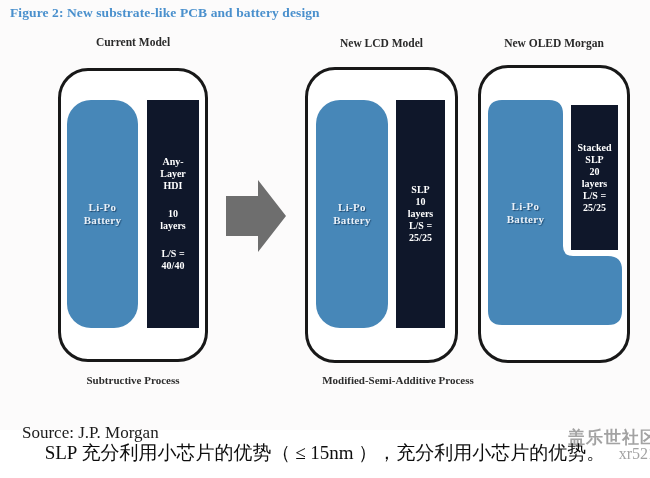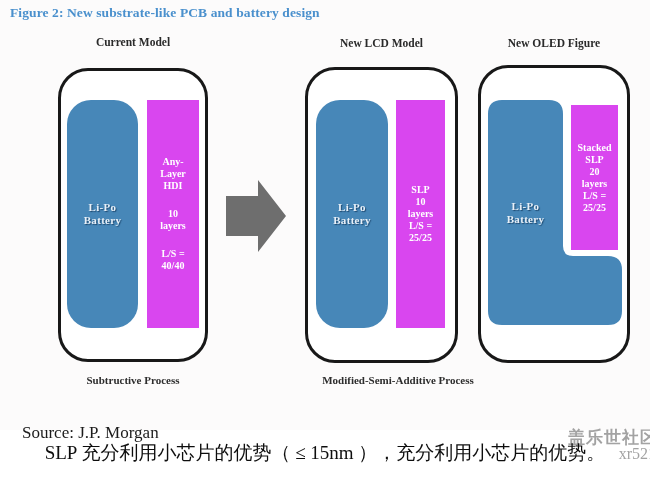--- a/index.html
+++ b/index.html
@@ -36,21 +36,21 @@
   .bat-2{left:316px;top:100px;width:72px;height:228px;}
   .bat-3-svg{position:absolute;left:488px;top:100px;}
   .bat-3-label{
     position:absolute;left:488px;top:100px;width:75px;height:225px;background:transparent;
   }
   .bat-line{
     font-size:11px;font-weight:bold;line-height:13px;color:#e8f0f8;
     text-shadow:1px 1px 1px rgba(22,62,100,0.85);letter-spacing:0.3px;text-align:center;
   }
   .pcb{
-    position:absolute;background:#d946ef;
+    position:absolute;background:#0f172a;
     display:flex;flex-direction:column;align-items:center;justify-content:center;
   }
   .pcb-1{left:147px;top:100px;width:52px;height:228px;gap:16px;}
   .pcb-2{left:396px;top:100px;width:49px;height:228px;}
   .pcb-3{left:571px;top:105px;width:47px;height:145px;}
   .pcb-group{text-align:center;}
   .pcb-group + .pcb-group{}
   .pcb-line{font-size:10px;font-weight:bold;line-height:12px;color:#ffffff;text-align:center;}
   .arrow-svg{position:absolute;left:226px;top:178px;}
   .process-label{
@@ -76,21 +76,21 @@
 </head>
 <body>
 
 <div class="stage">
   <div class="caption-strip"></div>
 
   <div class="fig-title">Figure 2: New substrate-like PCB and battery design</div>
 
   <div class="model-header hdr-2">New LCD Model</div>
   <div class="model-header hdr-1">Current Model</div>
-  <div class="model-header hdr-3">New OLED Figure</div>
+  <div class="model-header hdr-3">New OLED Morgan</div>
 
   <div class="phone phone-1"></div>
   <div class="phone phone-2"></div>
   <div class="phone phone-3"></div>
 
   <div class="battery bat-1">
     <div class="bat-line">Li-Po</div>
     <div class="bat-line">Battery</div>
   </div>
   <div class="pcb pcb-1">

